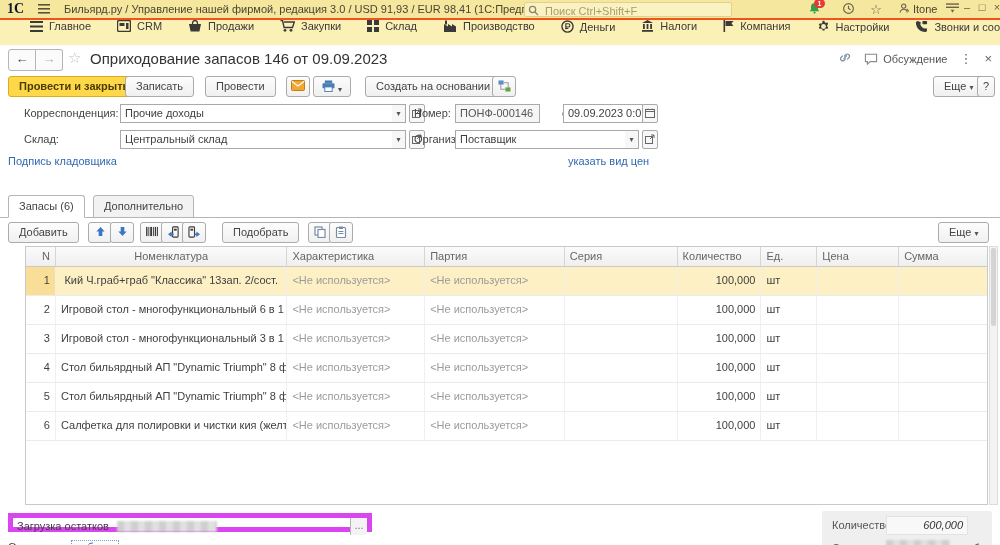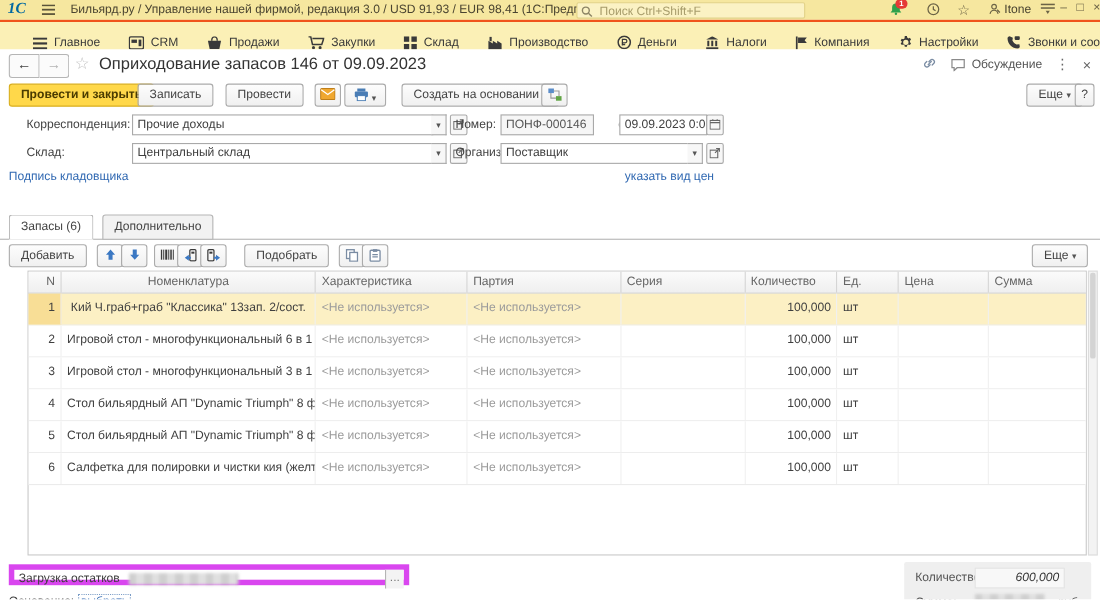--- a/index.html
+++ b/index.html
@@ -1,38 +1,38 @@
 <!DOCTYPE html>
 <html><head>
 <meta charset="utf-8">
 <style>
   html,body{margin:0;padding:0;background:#fff;}
   .app{position:relative;width:1000px;height:545px;overflow:hidden;
        font-family:"Liberation Sans","DejaVu Sans",sans-serif;font-size:11px;color:#3F3F3F;background:#fff;}
   
   .titlebar{position:absolute;top:0;left:0;width:1000px;height:18px;background:#F6E79F;}
-  .titlebar .logo{position:absolute;left:7px;top:1px;font-weight:bold;font-style:italic;
-       font-family:"Liberation Serif","DejaVu Serif",serif;font-size:14px;color:#0369a1;}
+  .titlebar .logo{position:absolute;left:7px;top:1px;font-weight:bold;
+       font-family:"Liberation Serif","DejaVu Serif",serif;font-size:14px;color:#0f172a;}
   .tb-burger{position:absolute;left:38px;top:4px;}
   .tb-title{position:absolute;left:64px;top:3px;color:#4A4430;white-space:nowrap;}
   .tb-search{position:absolute;left:524px;top:2px;width:206px;height:13px;background:#FBF2C4;
        border:1px solid #E2D289;border-radius:2px;}
   .tb-search svg{position:absolute;left:3px;top:2px;}
   .tb-search input{position:absolute;left:18px;top:0;width:182px;height:13px;border:0;background:transparent;
        font-family:inherit;font-size:11px;color:#4A4430;outline:none;}
   .tb-search input::placeholder{color:#A79C6B;}
   .tb-ico{position:absolute;top:2px;width:16px;height:14px;text-align:center;cursor:pointer;}
   .badge{position:absolute;left:8px;top:-3px;min-width:9px;height:9px;background:#E53935;border-radius:5px;
        color:#fff;font-size:7px;line-height:9px;text-align:center;padding:0 1px;font-weight:bold;}
   .tb-user{position:absolute;left:913px;top:3px;color:#4A4430;}
   .winctl{position:absolute;top:1px;width:14px;height:15px;color:#6B6346;font-size:11px;text-align:center;cursor:pointer;}
   .accent{position:absolute;top:18px;left:0;width:1000px;height:2px;background:#F0541C;}
   
   .menubar{position:absolute;top:20px;left:0;width:1000px;height:25px;background:#FBF0B6;
-       display:flex;align-items:flex-end;gap:26px;padding-left:30px;box-sizing:border-box;}
+       display:flex;align-items:flex-start;gap:26px;padding-left:30px;box-sizing:border-box;}
   .menu-item{display:flex;align-items:center;gap:6px;color:#3A3A3A;cursor:pointer;white-space:nowrap;}
   
   .doc{position:absolute;top:45px;left:0;width:1000px;height:500px;background:#fff;}
   .navrow{position:absolute;top:3px;left:0;width:1000px;height:24px;}
   .navbtns{position:absolute;left:8px;top:1px;display:flex;}
   .navbtn{width:26px;height:20px;border:1px solid #B5B5B5;background:#FBFBFB;text-align:center;line-height:18px;
        font-size:13px;color:#444;cursor:pointer;}
   .navbtn:first-child{border-radius:3px 0 0 3px;}
   .navbtn:last-child{border-radius:0 3px 3px 0;border-left:0;color:#B5B5B5;}
   .fav-star{position:absolute;left:68px;top:1px;font-size:15px;color:#C2C2C2;cursor:pointer;}

